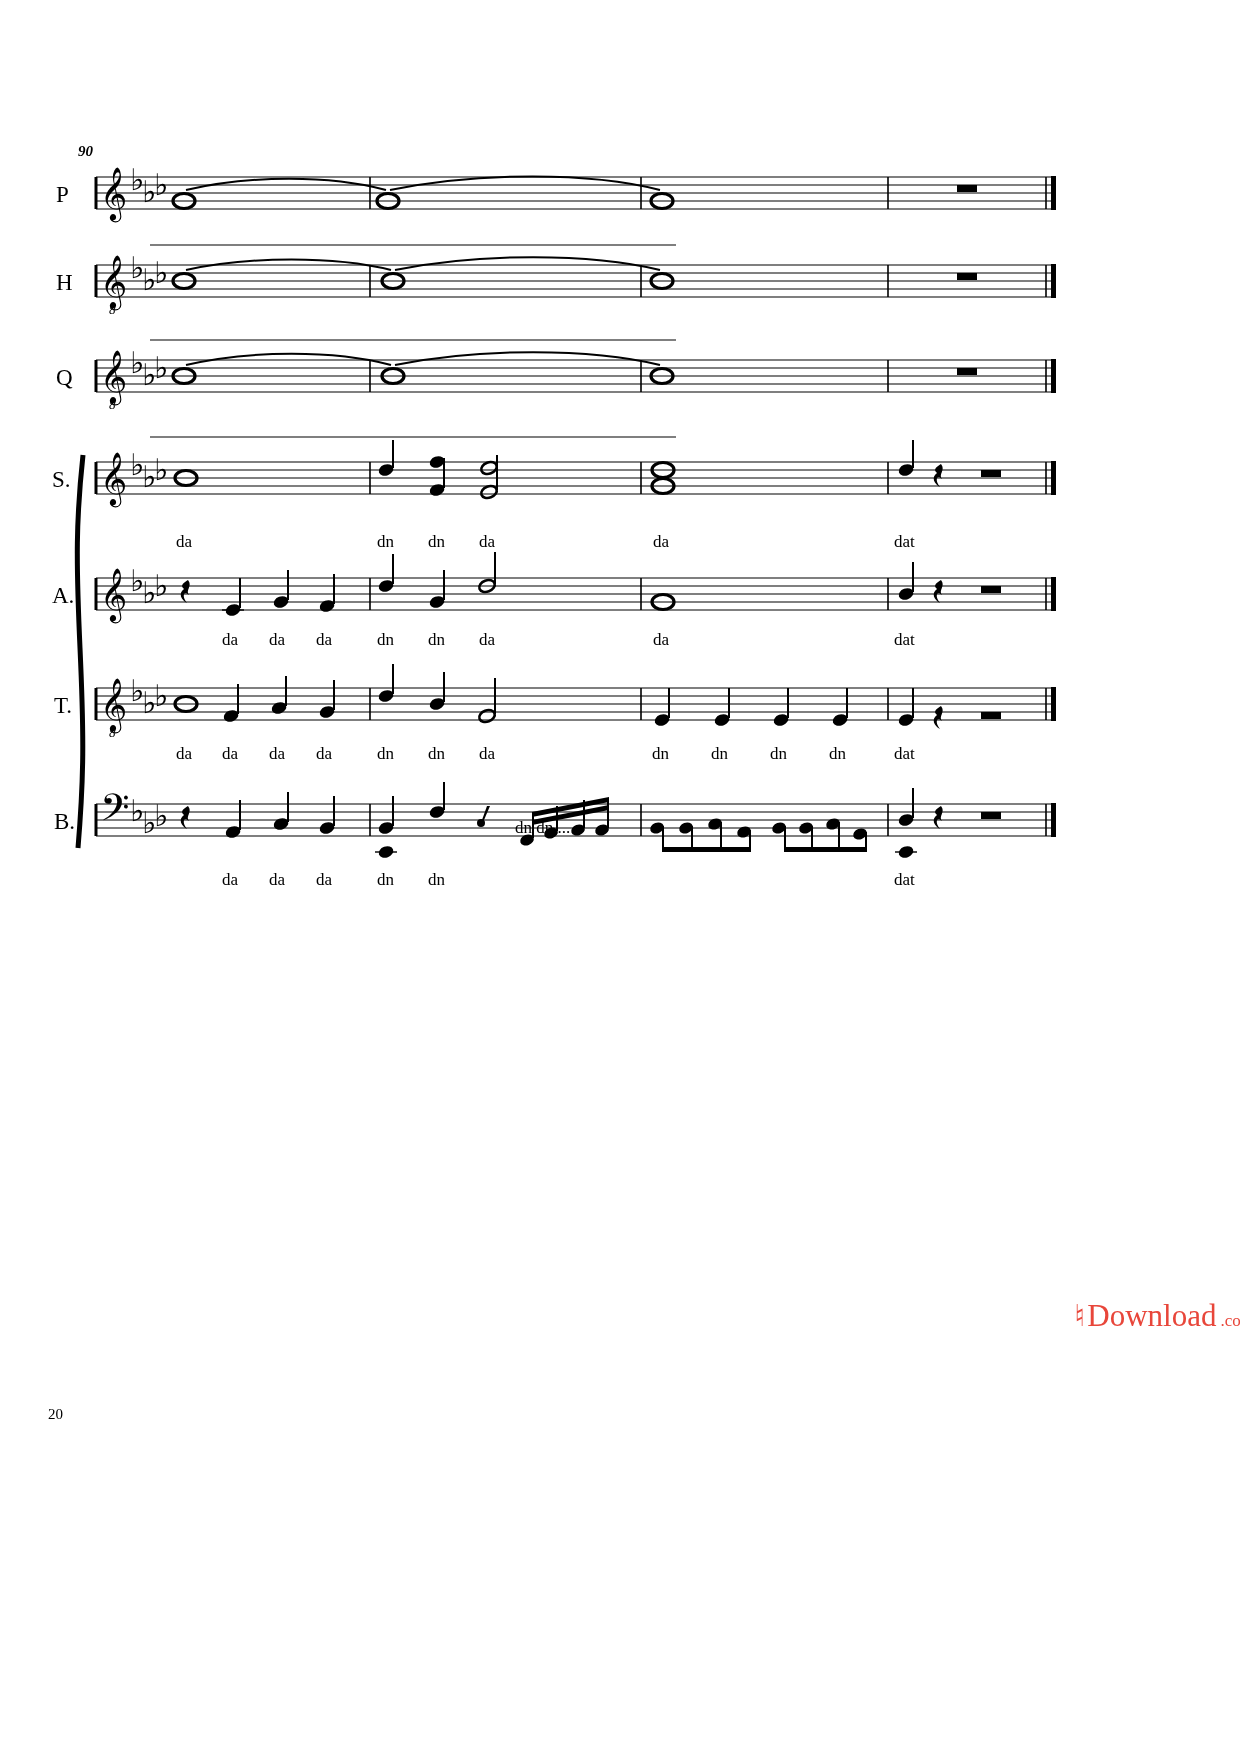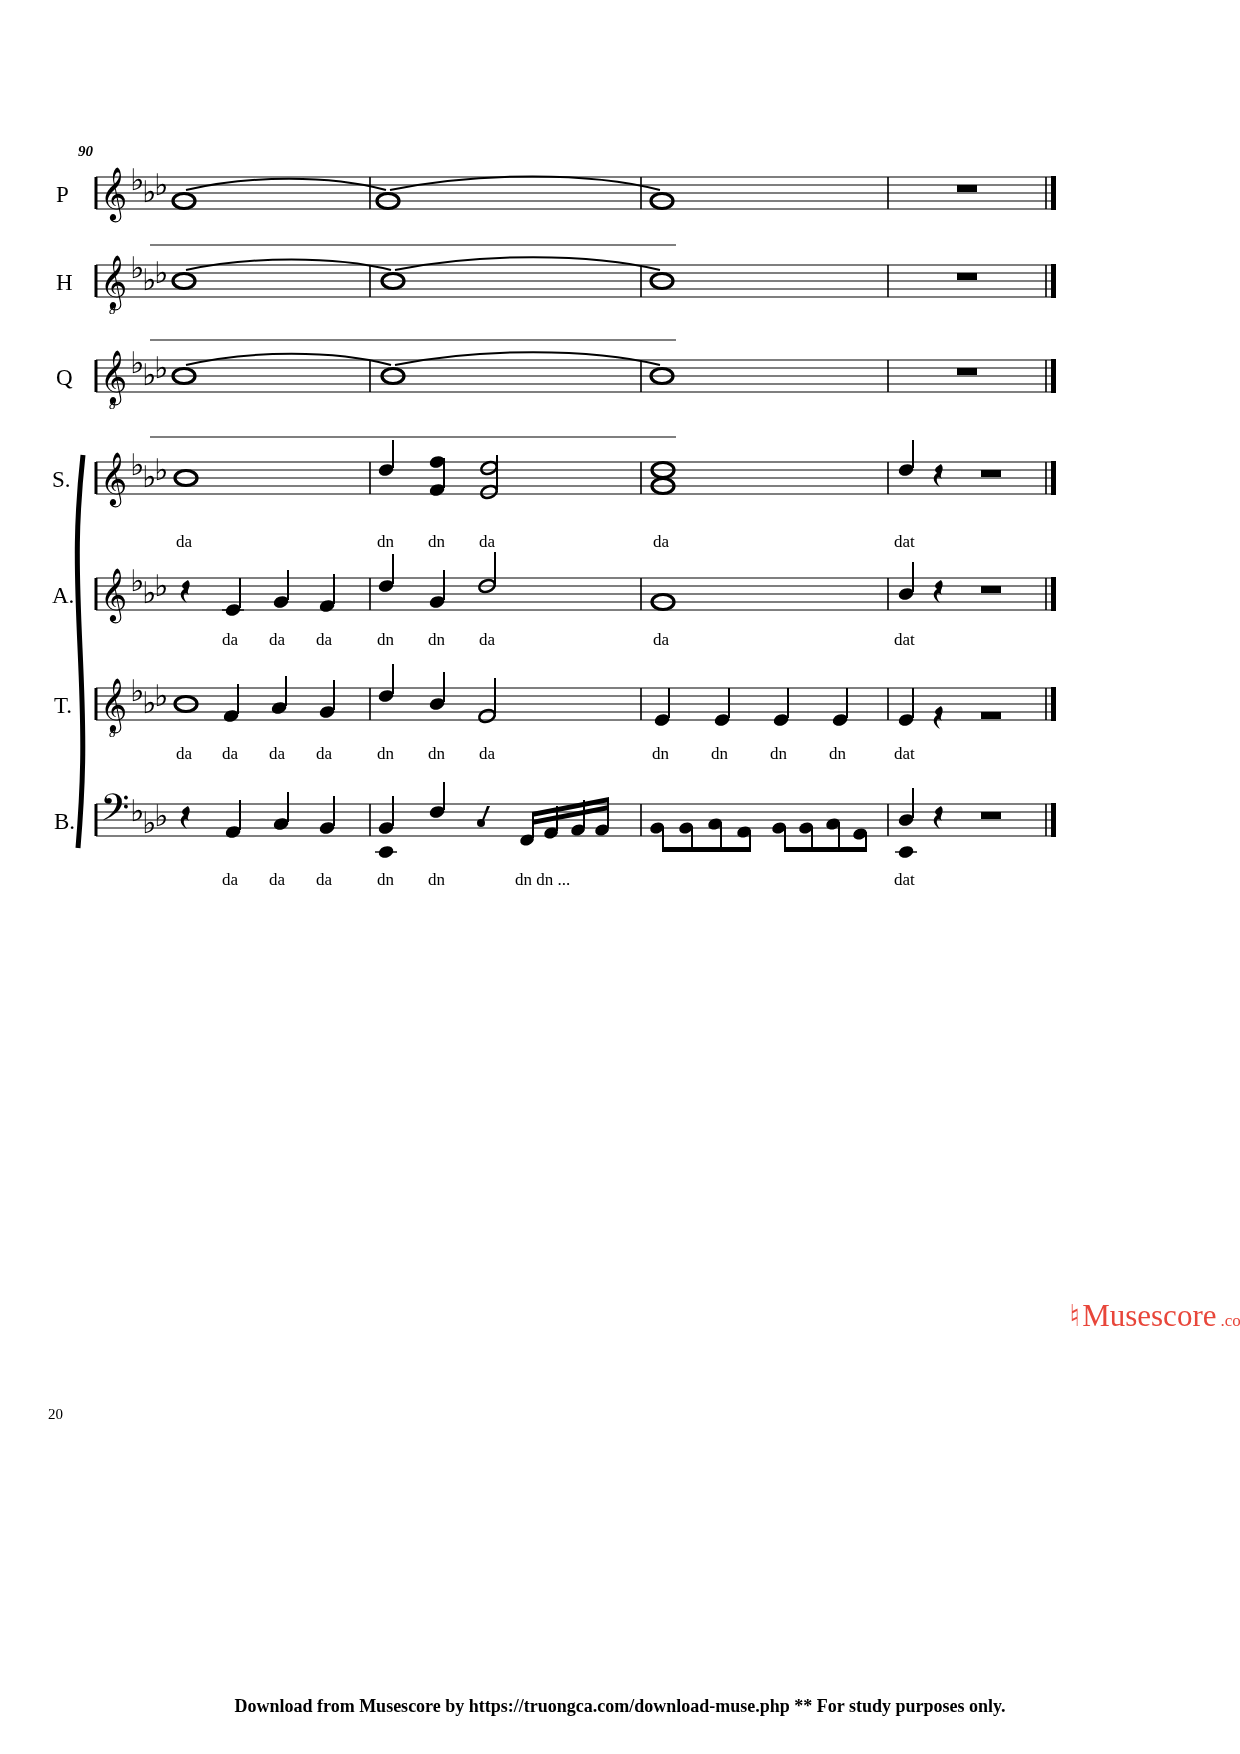--- a/index.html
+++ b/index.html
@@ -495,26 +495,25 @@
   <div class="lyric" style="left:711px; top:744px;">dn</div>
   <div class="lyric" style="left:770px; top:744px;">dn</div>
   <div class="lyric" style="left:829px; top:744px;">dn</div>
   <div class="lyric" style="left:894px; top:744px;">dat</div>
 
   <div class="lyric" style="left:222px; top:870px;">da</div>
   <div class="lyric" style="left:269px; top:870px;">da</div>
   <div class="lyric" style="left:316px; top:870px;">da</div>
   <div class="lyric" style="left:377px; top:870px;">dn</div>
   <div class="lyric" style="left:428px; top:870px;">dn</div>
-  <div class="lyric" style="left:515px; top:870px;">dn dn ...</div>
+  <div class="lyric" style="left:515px; top:818px;">dn dn ...</div>
   <div class="lyric" style="left:894px; top:870px;">dat</div>
 
   <div class="page-number">20</div>
 
   <div id="watermark">
     <span class="wm-glyph">♮</span>
-    <span class="wm-name">Musescore</span>
+    <span class="wm-name">Download</span>
     <span class="wm-tld">.com</span>
   </div>
 
-  <div class="footer-text">Download from Musescore by https://truongca.com/download-muse.php ** For study purposes only.</div>
 
 </div>
 
 </body></html>

